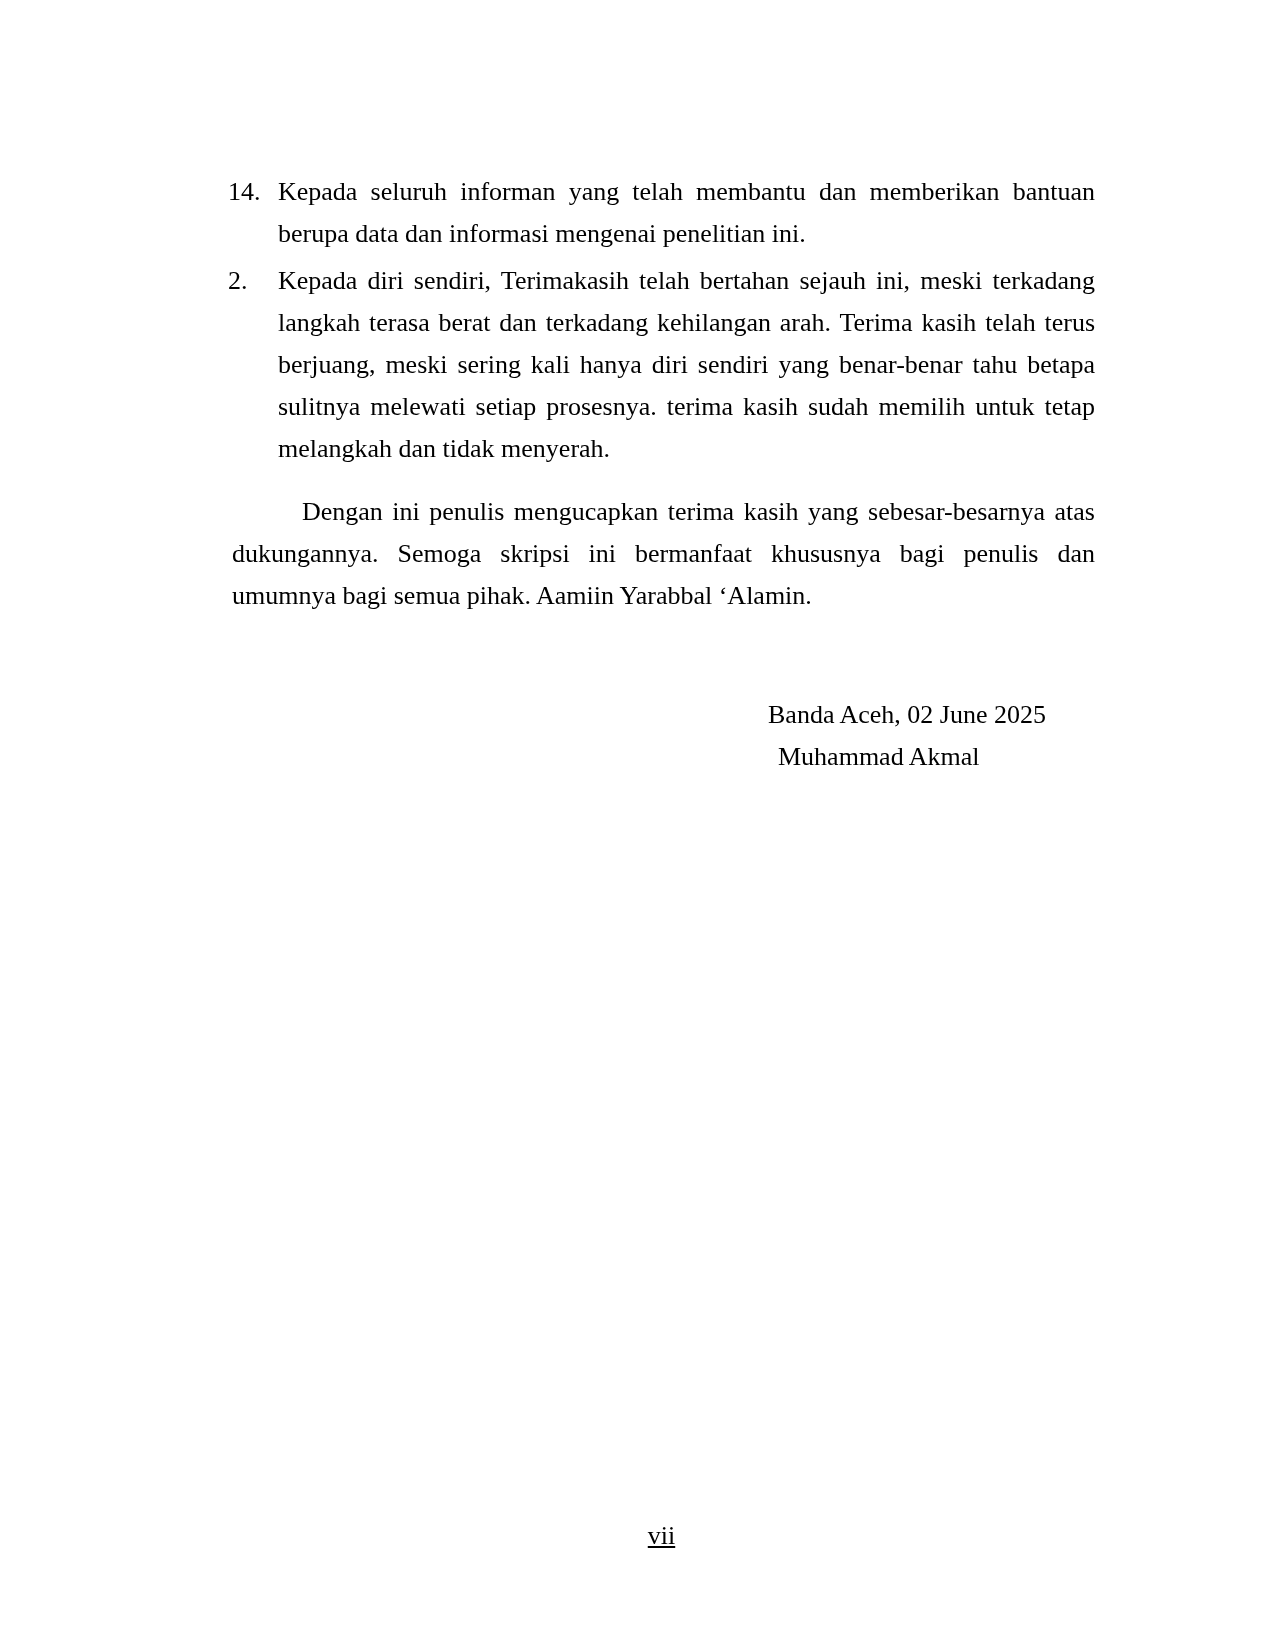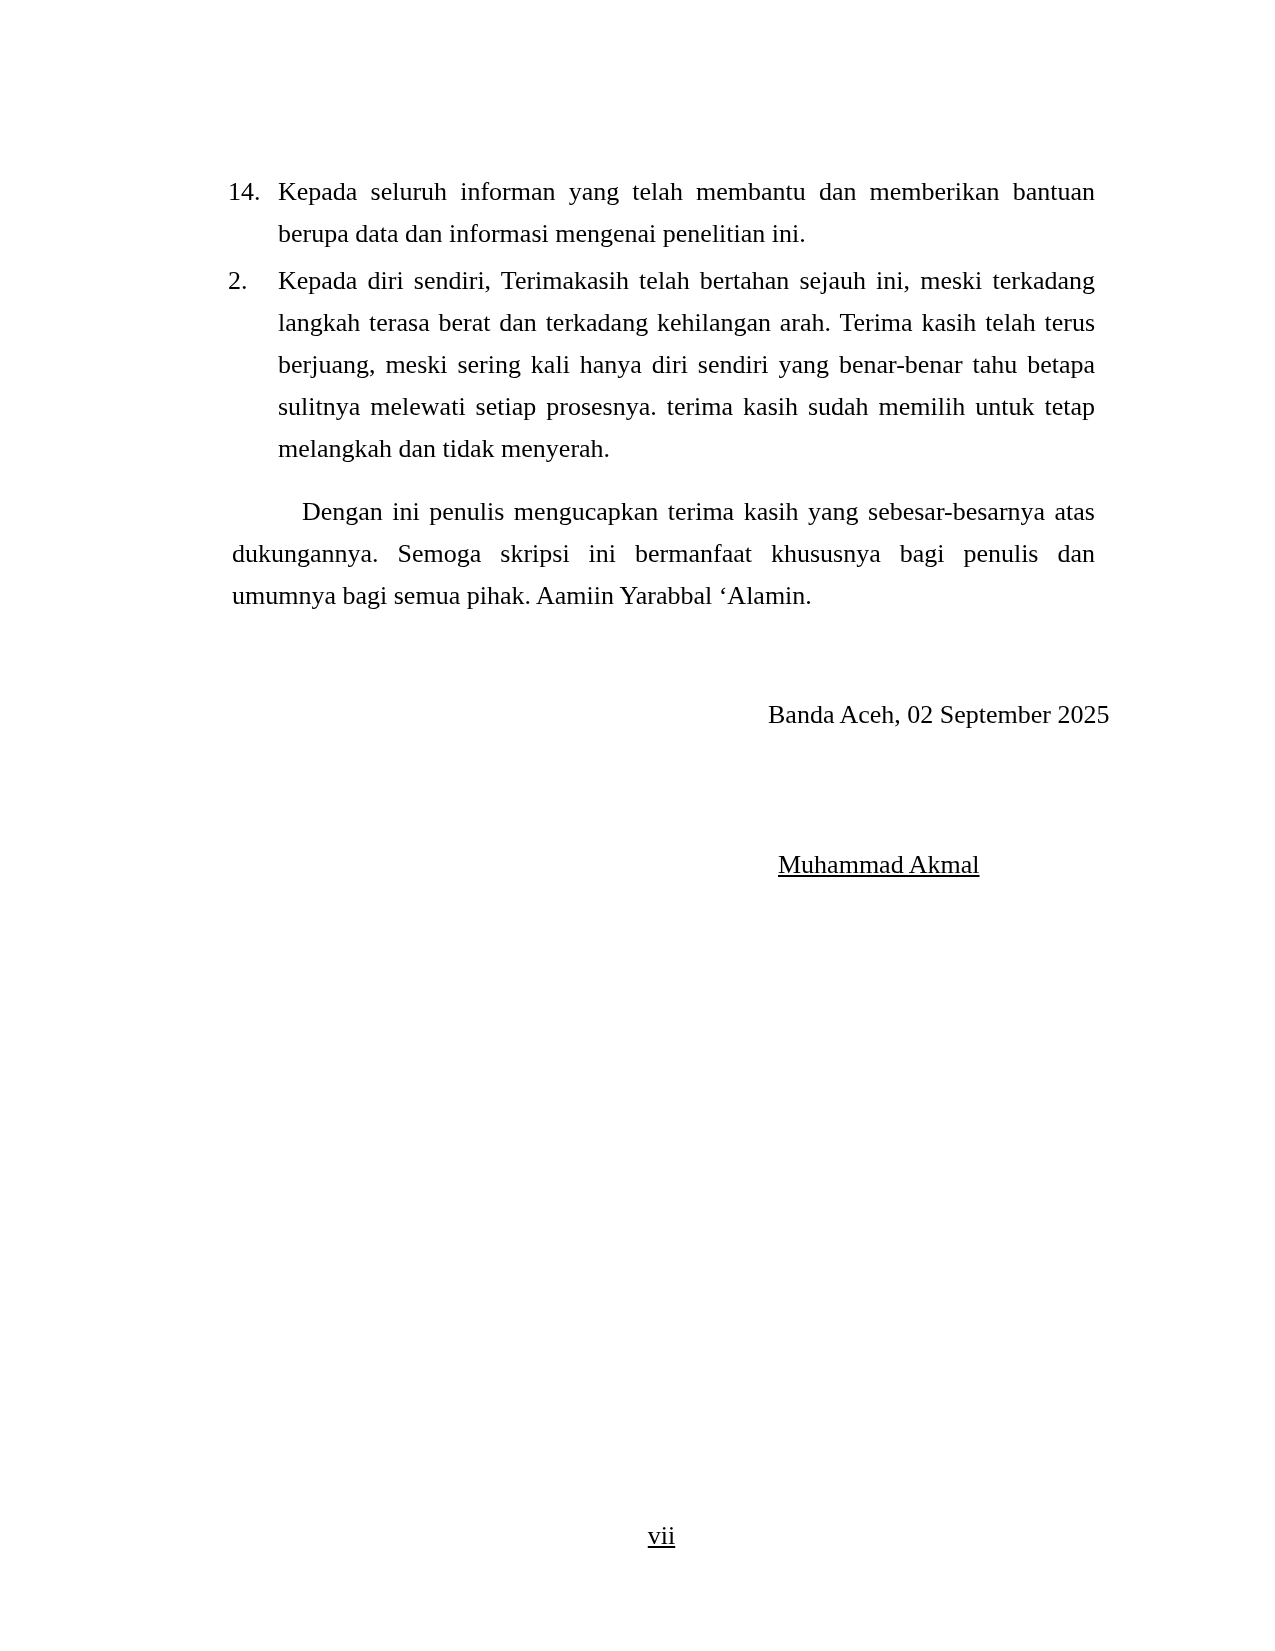--- a/index.html
+++ b/index.html
@@ -46,24 +46,22 @@
     text-indent: 70px;
     text-align: justify;
     text-justify: inter-word;
   }
   .sig-date {
     margin-top: 77px;
     margin-left: 540px;
     white-space: nowrap;
   }
   .sig-name {
-    margin-top: 108px;
     margin-left: 550px;
     white-space: nowrap;
-    text-decoration: underline;
   }
   .page-number {
     position: absolute;
     left: 228px;
     top: 1515px;
     width: 867px;
     text-align: center;
     text-decoration: underline;
   }
 </style>
@@ -82,20 +80,20 @@
 
       <div class="ack-item">
         <span class="num">2.</span>
         <span class="txt">Kepada diri sendiri, Terimakasih telah bertahan sejauh ini, meski terkadang langkah terasa berat dan terkadang kehilangan arah. Terima kasih telah terus berjuang, meski sering kali hanya diri sendiri yang benar-benar tahu betapa sulitnya melewati setiap prosesnya. terima kasih sudah memilih untuk tetap melangkah dan tidak menyerah.</span>
       </div>
 
     </div>
 
     <p class="closing">Dengan ini penulis mengucapkan terima kasih yang sebesar-besarnya atas dukungannya. Semoga skripsi ini bermanfaat khususnya bagi penulis dan umumnya bagi semua pihak. Aamiin Yarabbal ‘Alamin.</p>
 
-    <div class="sig-date">Banda Aceh, 02 September 2025</div>
+    <div class="sig-date">Banda Aceh, 02 June 2025</div>
 
     <div class="sig-name">Muhammad Akmal</div>
 
   </div>
 
   <div class="page-number">vii</div>
 </div>
 
 </body></html>

